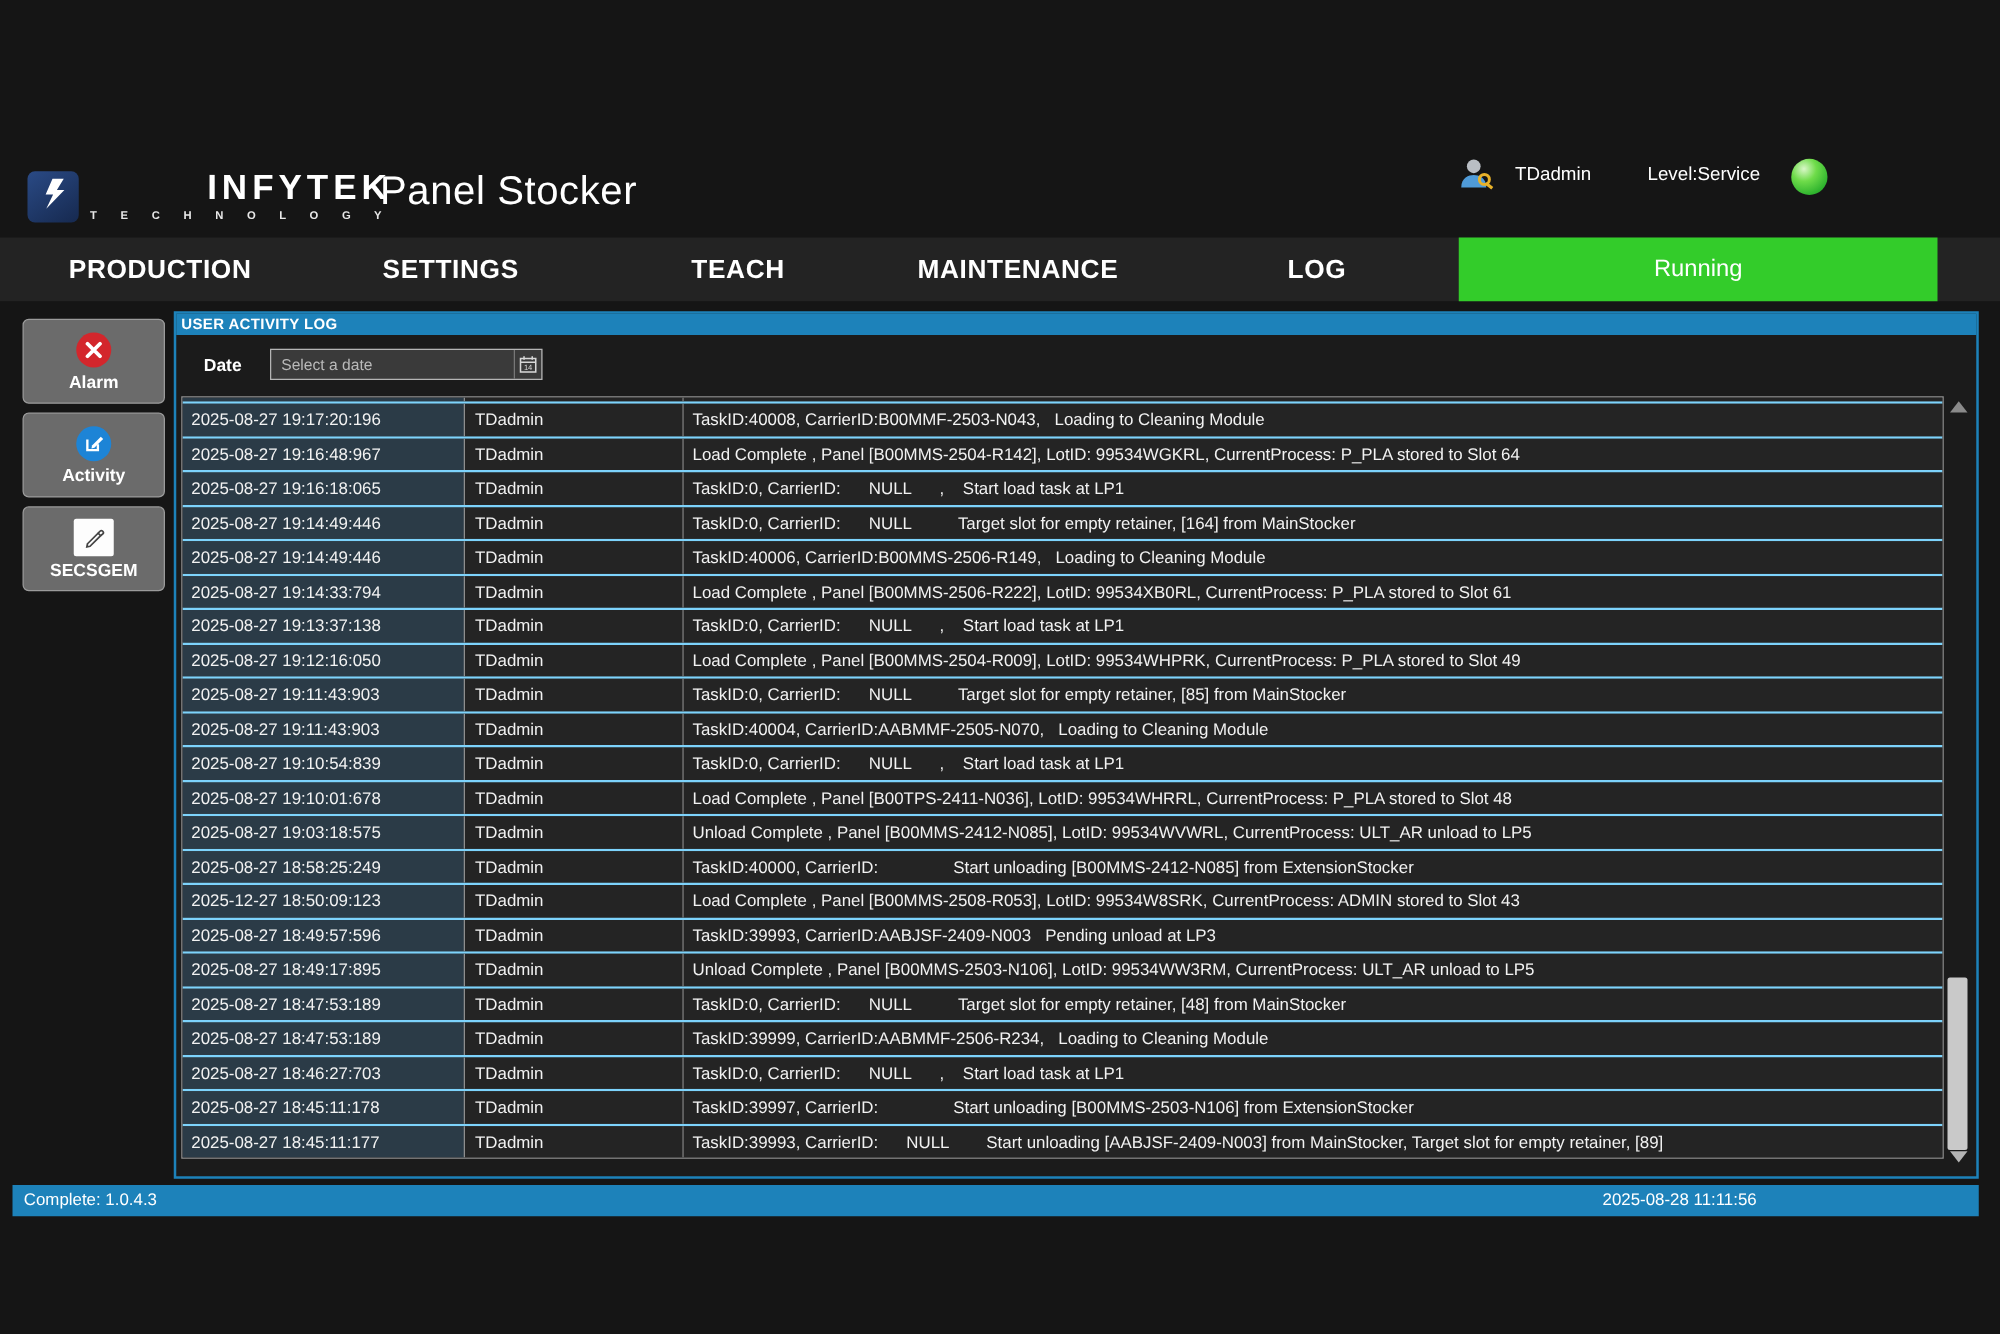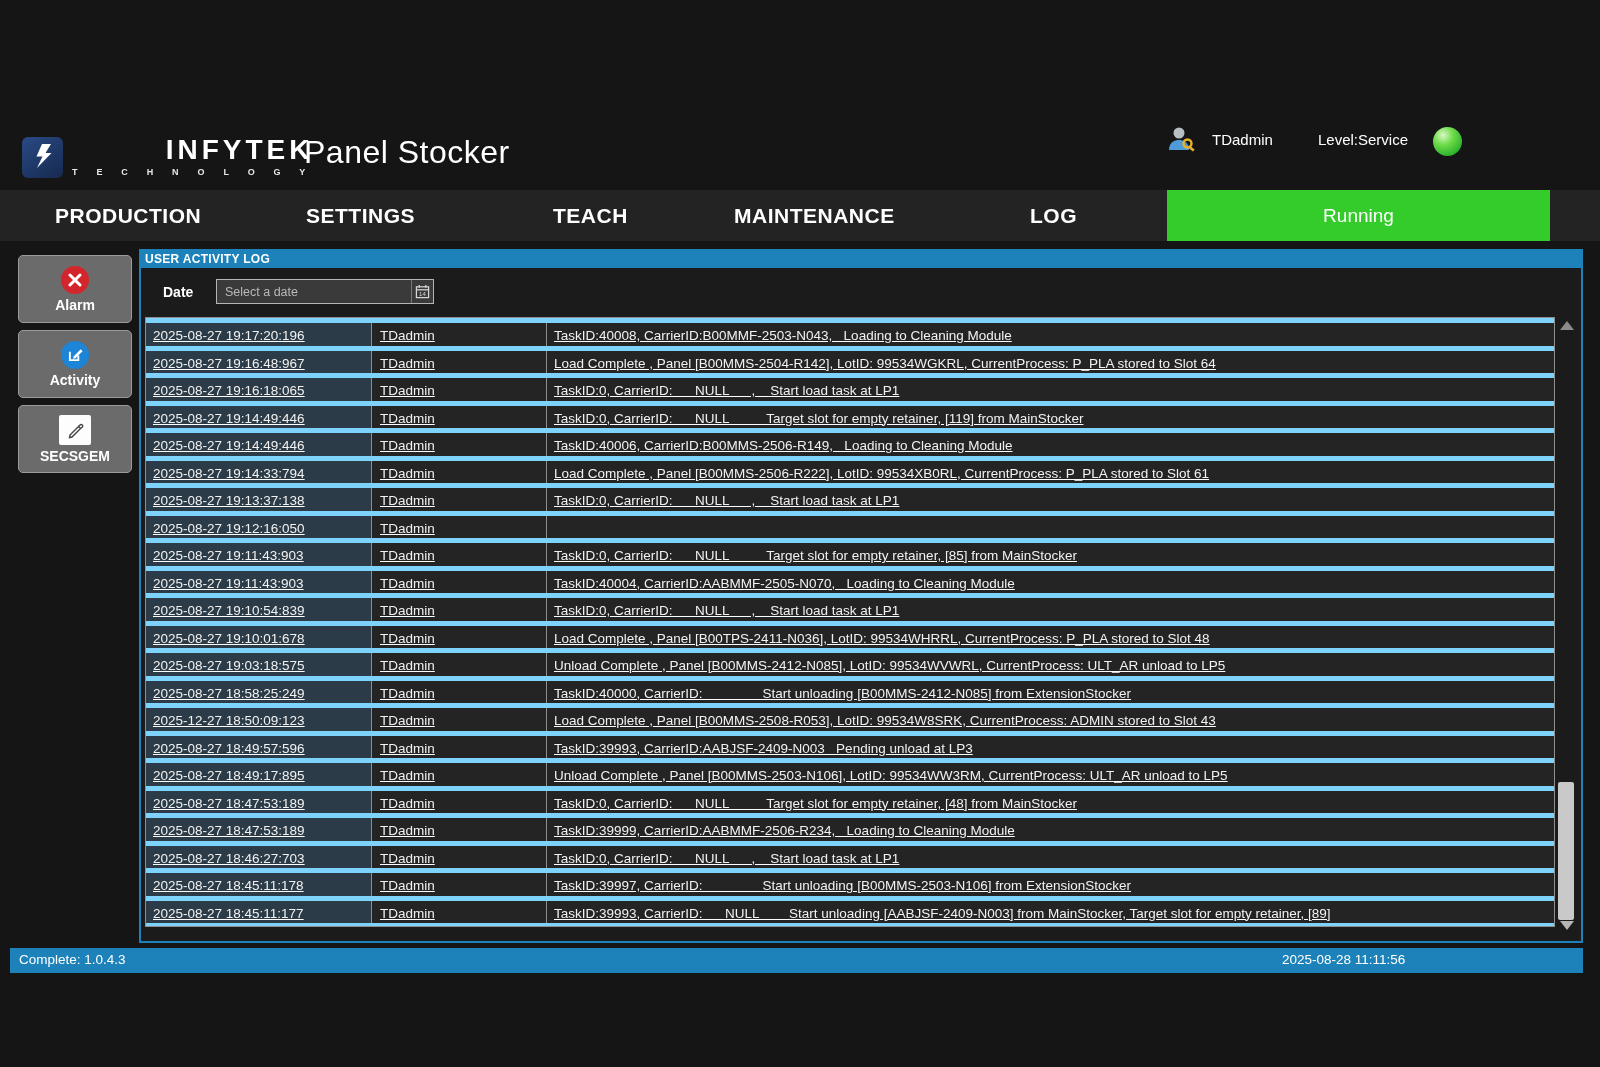--- a/index.html
+++ b/index.html
@@ -49,21 +49,21 @@
   .date-label{ position:absolute; left:22px; top:33px; font-size:14px; font-weight:bold; }
   .date-input{ position:absolute; left:75px; top:28px; width:218px; height:25px;
     background:#3a3a3a; border:1px solid #b5b5b5; display:flex; align-items:center; }
   .date-placeholder{ flex:1; font-size:12.5px; color:#b9b9b9; padding-left:8px; }
   .date-cal-btn{ width:22px; height:100%; display:flex; align-items:center; justify-content:center;
     border-left:1px solid #777; }
   
   .log-table{ position:absolute; left:4px; top:66px; width:1410px; height:610px;
     border:1px solid #8e8e8e; overflow:hidden; background:#242424; }
   .log-row{ display:grid; grid-template-columns:226px 175px 1fr; height:27.5px;
-    border-bottom:5px solid #7dd3fc;text-decoration:underline; }
+    border-bottom:2px solid #7dd3fc; }
   .log-row.partial{ height:5px; }
   .cell{ font-size:13.5px; color:#f2f2f2; line-height:26.5px; overflow:hidden; white-space:pre; }
   .cell-time{ background:#2b3b47; border-right:1px solid #8e8e8e; padding-left:7px; }
   .cell-user{ background:#242424; border-right:1px solid #8e8e8e; padding-left:8px; }
   .cell-msg{ background:#242424; padding-left:7px; }
   
   .vscroll{ position:absolute; left:1416px; top:66px; width:20px; height:620px; }
   .arr{ width:0; height:0; border-left:7px solid transparent; border-right:7px solid transparent;
     position:absolute; left:3px; }
   .arr-up{ top:4px; border-bottom:9px solid #8a8a8a; }
@@ -175,40 +175,41 @@
         <div class="cell cell-msg">Load Complete , Panel [B00MMS-2504-R142], LotID: 99534WGKRL, CurrentProcess: P_PLA stored to Slot 64</div>
       </div>
       <div class="log-row">
         <div class="cell cell-time">2025-08-27 19:16:18:065</div>
         <div class="cell cell-user">TDadmin</div>
         <div class="cell cell-msg">TaskID:0, CarrierID:      NULL      ,    Start load task at LP1</div>
       </div>
       <div class="log-row">
         <div class="cell cell-time">2025-08-27 19:14:49:446</div>
         <div class="cell cell-user">TDadmin</div>
-        <div class="cell cell-msg">TaskID:0, CarrierID:      NULL          Target slot for empty retainer, [119] from MainStocker</div>
+        <div class="cell cell-msg">TaskID:0, CarrierID:      NULL          Target slot for empty retainer, [164] from MainStocker</div>
       </div>
       <div class="log-row">
         <div class="cell cell-time">2025-08-27 19:14:49:446</div>
         <div class="cell cell-user">TDadmin</div>
         <div class="cell cell-msg">TaskID:40006, CarrierID:B00MMS-2506-R149,   Loading to Cleaning Module</div>
       </div>
       <div class="log-row">
         <div class="cell cell-time">2025-08-27 19:14:33:794</div>
         <div class="cell cell-user">TDadmin</div>
         <div class="cell cell-msg">Load Complete , Panel [B00MMS-2506-R222], LotID: 99534XB0RL, CurrentProcess: P_PLA stored to Slot 61</div>
       </div>
       <div class="log-row">
         <div class="cell cell-time">2025-08-27 19:13:37:138</div>
         <div class="cell cell-user">TDadmin</div>
         <div class="cell cell-msg">TaskID:0, CarrierID:      NULL      ,    Start load task at LP1</div>
       </div>
       <div class="log-row">
         <div class="cell cell-time">2025-08-27 19:12:16:050</div>
         <div class="cell cell-user">TDadmin</div>
+        <div class="cell cell-msg">Load Complete , Panel [B00MMS-2504-R009], LotID: 99534WHPRK, CurrentProcess: P_PLA stored to Slot 49</div>
       </div>
       <div class="log-row">
         <div class="cell cell-time">2025-08-27 19:11:43:903</div>
         <div class="cell cell-user">TDadmin</div>
         <div class="cell cell-msg">TaskID:0, CarrierID:      NULL          Target slot for empty retainer, [85] from MainStocker</div>
       </div>
       <div class="log-row">
         <div class="cell cell-time">2025-08-27 19:11:43:903</div>
         <div class="cell cell-user">TDadmin</div>
         <div class="cell cell-msg">TaskID:40004, CarrierID:AABMMF-2505-N070,   Loading to Cleaning Module</div>

